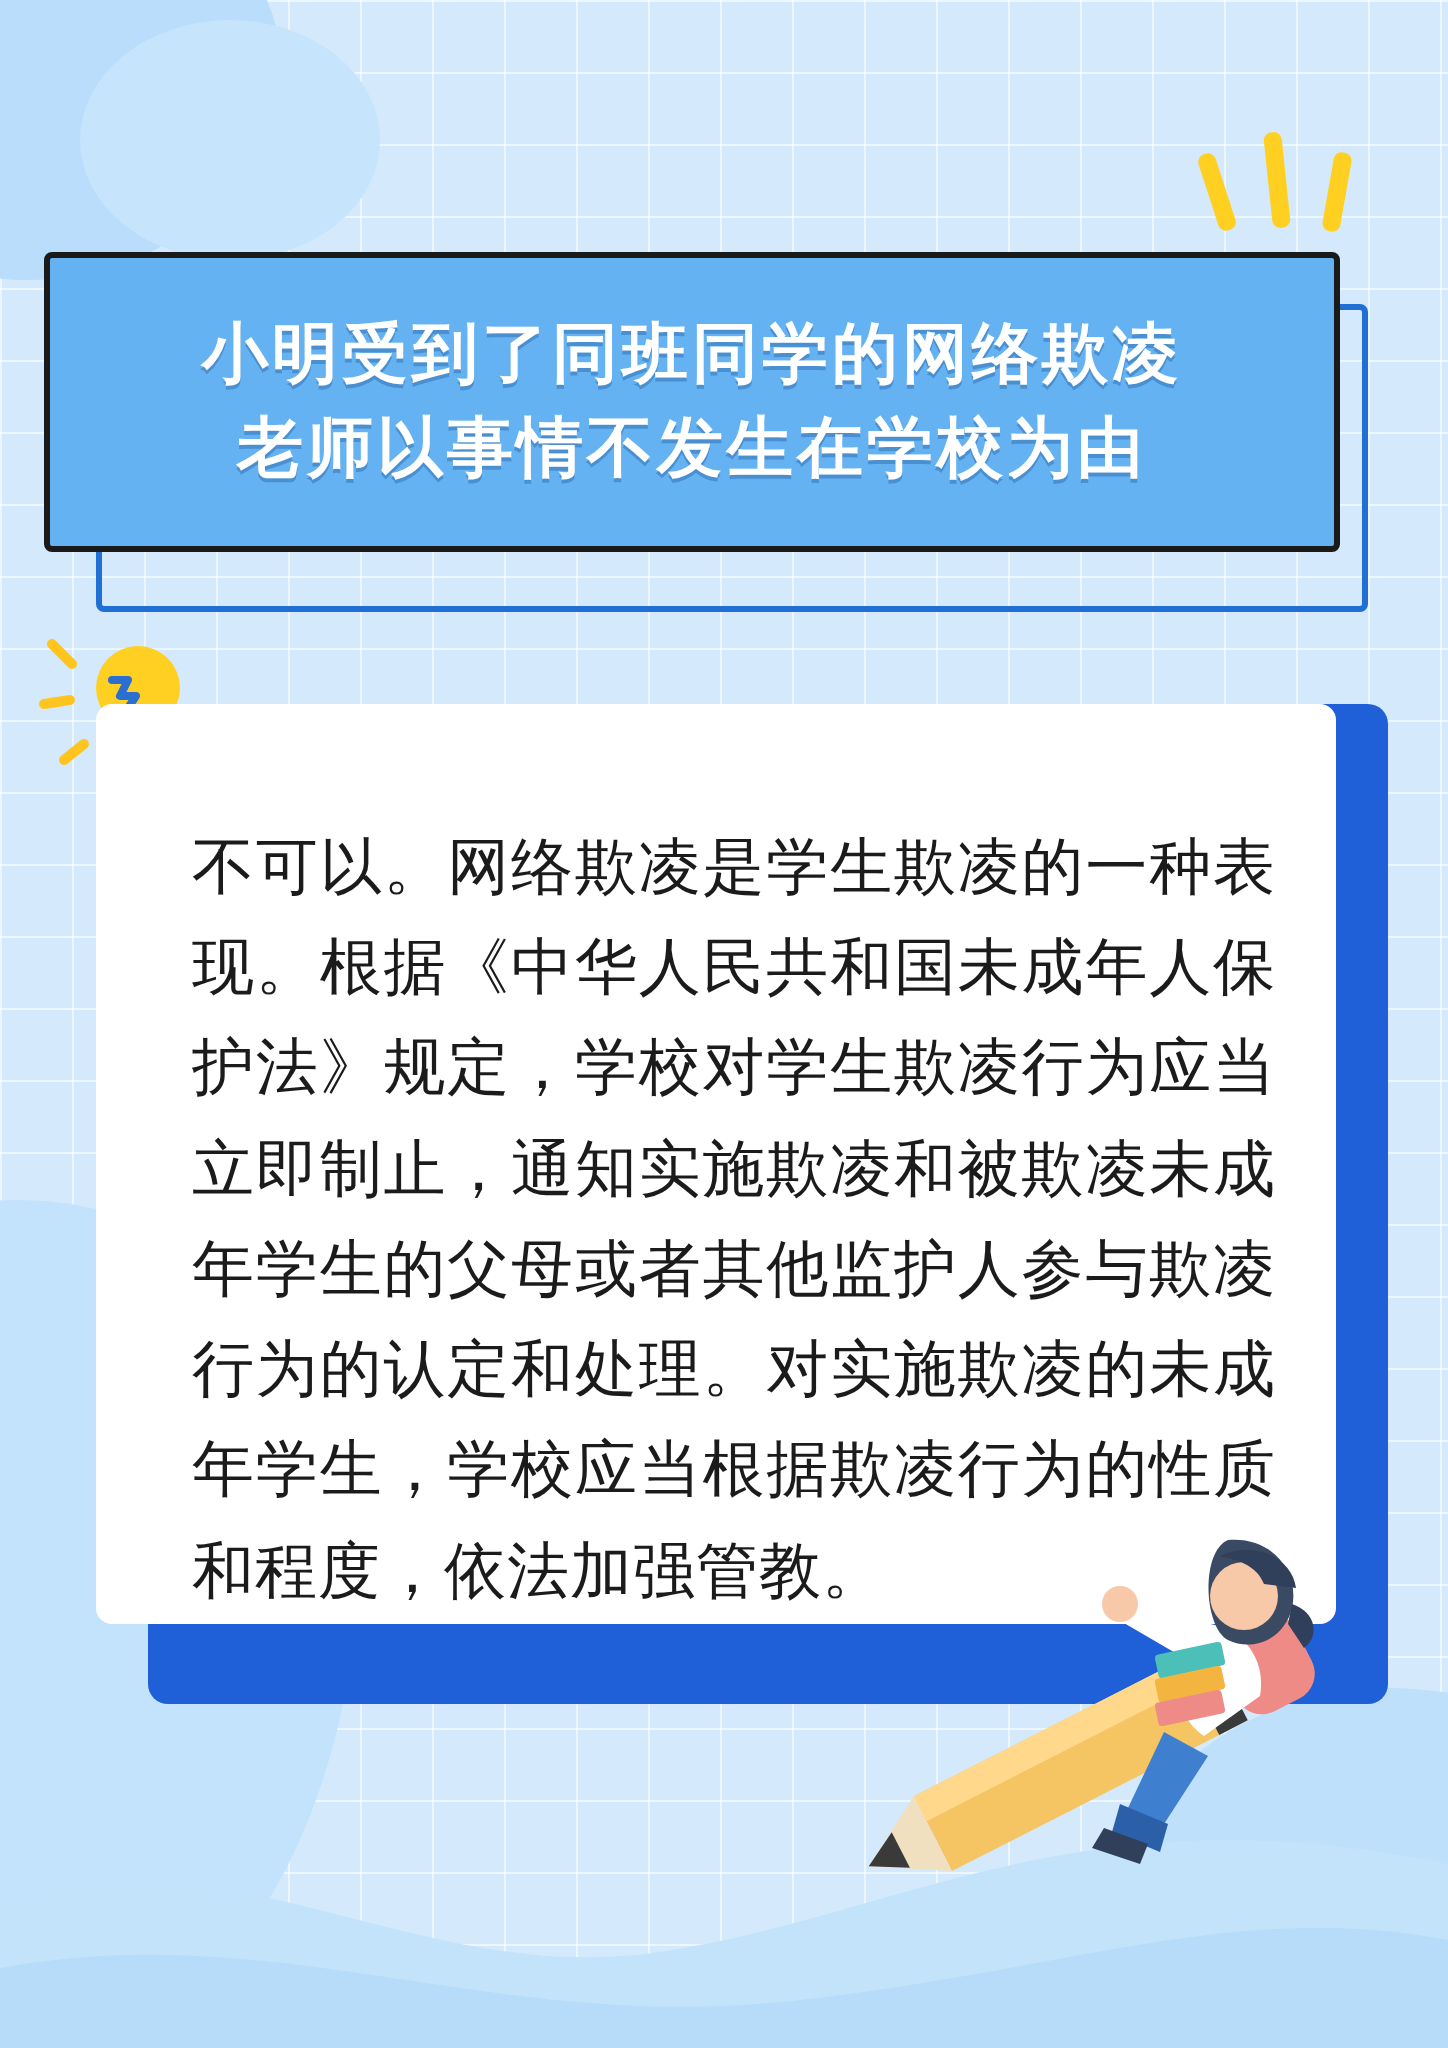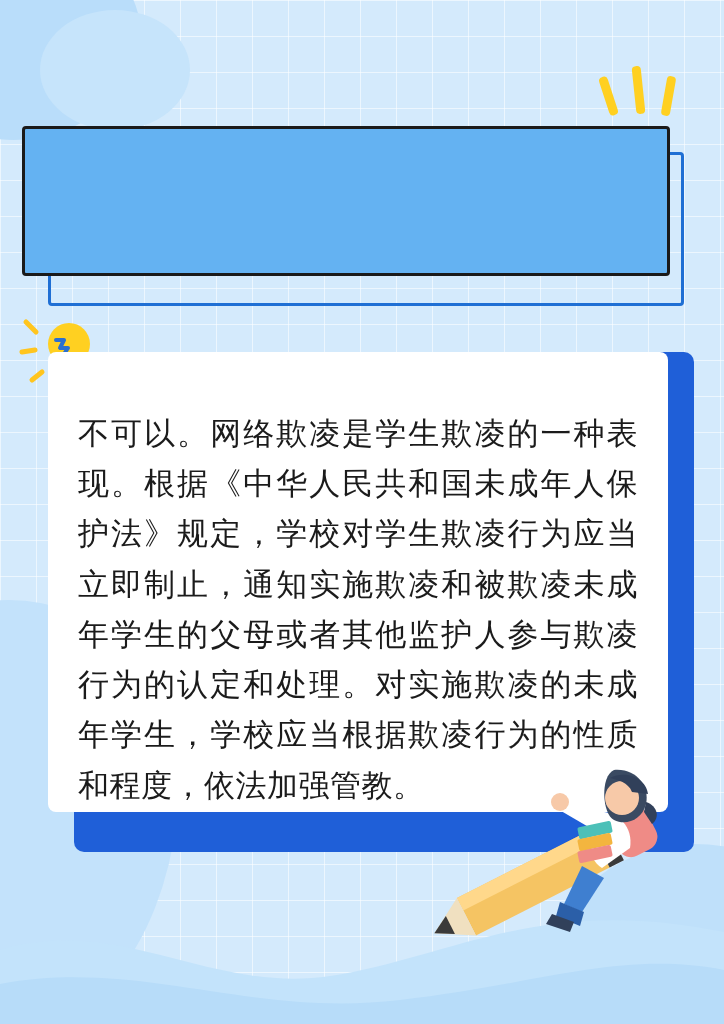--- a/index.html
+++ b/index.html
@@ -141,21 +141,21 @@
   }
   .body-card {
     position: absolute;
     left: 48px;
     top: 352px;
     width: 620px;
     height: 460px;
     background: #ffffff;
     border-radius: 8px;
     box-sizing: border-box;
-    padding: 26px 30px 20px 30px;
+    padding: 26px 30px 20px 48px;
   }
   .body-text {
     color: #1b1b1b;
     font-size: 31px;
     line-height: 1.62;
     text-align: justify;
     letter-spacing: 0.5px;
     font-family: "Liberation Sans", sans-serif;
   }
 
@@ -186,20 +186,22 @@
 
   <div class="sparks">
     <span class="spark spark-1"></span>
     <span class="spark spark-2"></span>
     <span class="spark spark-3"></span>
   </div>
 
   <div class="title-outline"></div>
   <div class="title-card">
     <div class="title-text">
+      <span class="title-line">小明受到了同班同学的网络欺凌</span>
+      <span class="title-line">老师以事情不发生在学校为由</span>
     </div>
   </div>
 
   <svg class="bulb" viewBox="0 0 86 90">
     <g stroke="#ffc51e" stroke-width="5" stroke-linecap="round">
       <line x1="8" y1="12" x2="18" y2="22"></line>
       <line x1="4" y1="42" x2="17" y2="40"></line>
       <line x1="14" y1="70" x2="24" y2="62"></line>
     </g>
     <circle cx="51" cy="34" r="21" fill="#ffd021"></circle>

